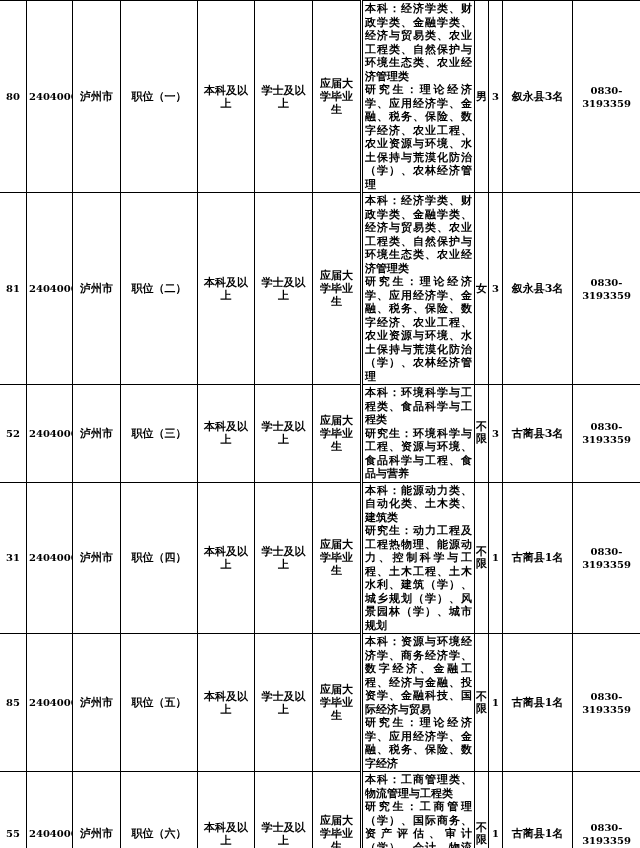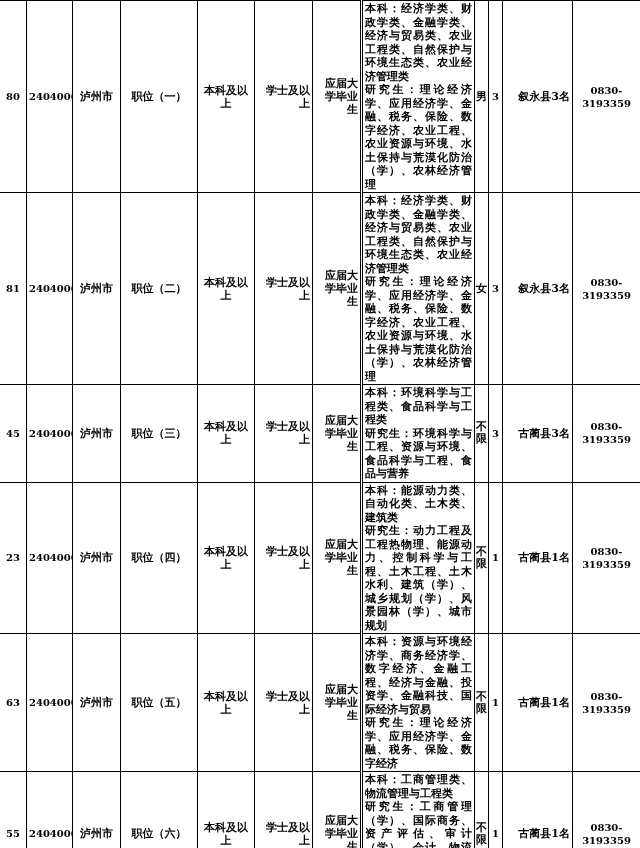--- a/index.html
+++ b/index.html
@@ -1,20 +1,20 @@
 <!DOCTYPE html>
 <html><head>
 <meta charset="utf-8">
 <style>
   html, body { margin: 0; padding: 0; background: #ffffff; }
   body { width: 640px; height: 848px; overflow: hidden; font-family: "DejaVu Serif", "Liberation Serif", serif; color: #000; }
   table { border-collapse: collapse; table-layout: fixed; width: 641px; margin-left: -1px; }
   td { border: 1px solid #000; padding: 0 2px; font-size: 11px; line-height: 13px; font-weight: bold; vertical-align: middle; overflow: hidden; }
   td.c { text-align: center; }
-  td.l { text-align: right; }
+  td.l { text-align: center; }
   td.num { font-size: 10px; }
   td.major { font-size: 11px; line-height: 13.5px; padding: 1px 2px; text-align: justify; }
   td.sex { padding: 0; text-align: center; line-height: 12px; }
   td.dbl { border-left: 3px double #000; }
 </style>
 </head>
 <body>
 
 <table>
   <colgroup>
@@ -54,49 +54,49 @@
     <td class="c">本科及以上</td>
     <td class="l">学士及以上</td>
     <td class="l">应届大学毕业生</td>
     <td class="l major dbl">本科：经济学类、财政学类、金融学类、经济与贸易类、农业工程类、自然保护与环境生态类、农业经济管理类<br>研究生：理论经济学、应用经济学、金融、税务、保险、数字经济、农业工程、农业资源与环境、水土保持与荒漠化防治（学）、农林经济管理</td>
     <td class="sex">女</td>
     <td class="c num">3</td>
     <td class="l">叙永县3名</td>
     <td class="c num">0830-3193359</td>
   </tr>
       <tr style="height: 81px;">
-    <td class="c num">45</td>
+    <td class="c num">52</td>
     <td class="c num">24040003</td>
     <td class="c">泸州市</td>
     <td class="c">职位（三）</td>
     <td class="c">本科及以上</td>
     <td class="l">学士及以上</td>
     <td class="l">应届大学毕业生</td>
     <td class="l major dbl">本科：环境科学与工程类、食品科学与工程类<br>研究生：环境科学与工程、资源与环境、食品科学与工程、食品与营养</td>
     <td class="sex">不限</td>
     <td class="c num">3</td>
     <td class="l">古蔺县3名</td>
     <td class="c num">0830-3193359</td>
   </tr>
       <tr style="height: 136px;">
-    <td class="c num">23</td>
+    <td class="c num">31</td>
     <td class="c num">24040004</td>
     <td class="c">泸州市</td>
     <td class="c">职位（四）</td>
     <td class="c">本科及以上</td>
     <td class="l">学士及以上</td>
     <td class="l">应届大学毕业生</td>
     <td class="l major dbl">本科：能源动力类、自动化类、土木类、建筑类<br>研究生：动力工程及工程热物理、能源动力、控制科学与工程、土木工程、土木水利、建筑（学）、城乡规划（学）、风景园林（学）、城市规划</td>
     <td class="sex">不限</td>
     <td class="c num">1</td>
     <td class="l">古蔺县1名</td>
     <td class="c num">0830-3193359</td>
   </tr>
       <tr style="height: 108px;">
-    <td class="c num">63</td>
+    <td class="c num">85</td>
     <td class="c num">24040005</td>
     <td class="c">泸州市</td>
     <td class="c">职位（五）</td>
     <td class="c">本科及以上</td>
     <td class="l">学士及以上</td>
     <td class="l">应届大学毕业生</td>
     <td class="l major dbl">本科：资源与环境经济学、商务经济学、数字经济、金融工程、经济与金融、投资学、金融科技、国际经济与贸易<br>研究生：理论经济学、应用经济学、金融、税务、保险、数字经济</td>
     <td class="sex">不限</td>
     <td class="c num">1</td>
     <td class="l">古蔺县1名</td>

